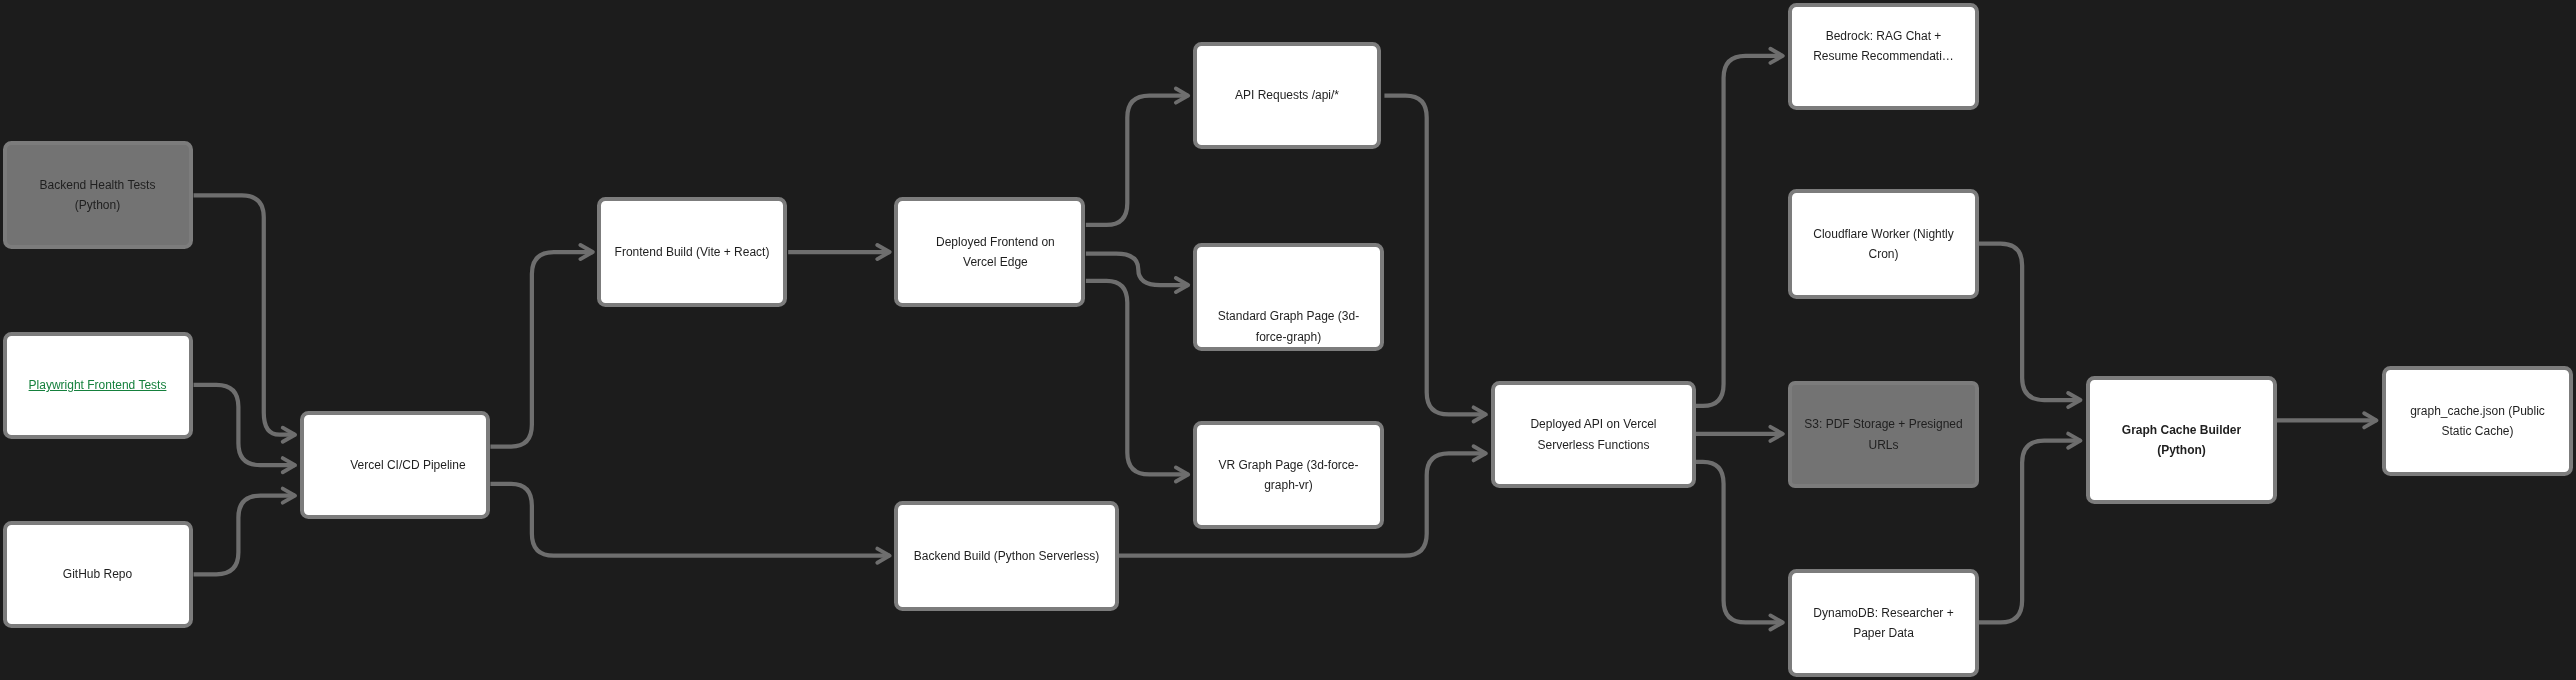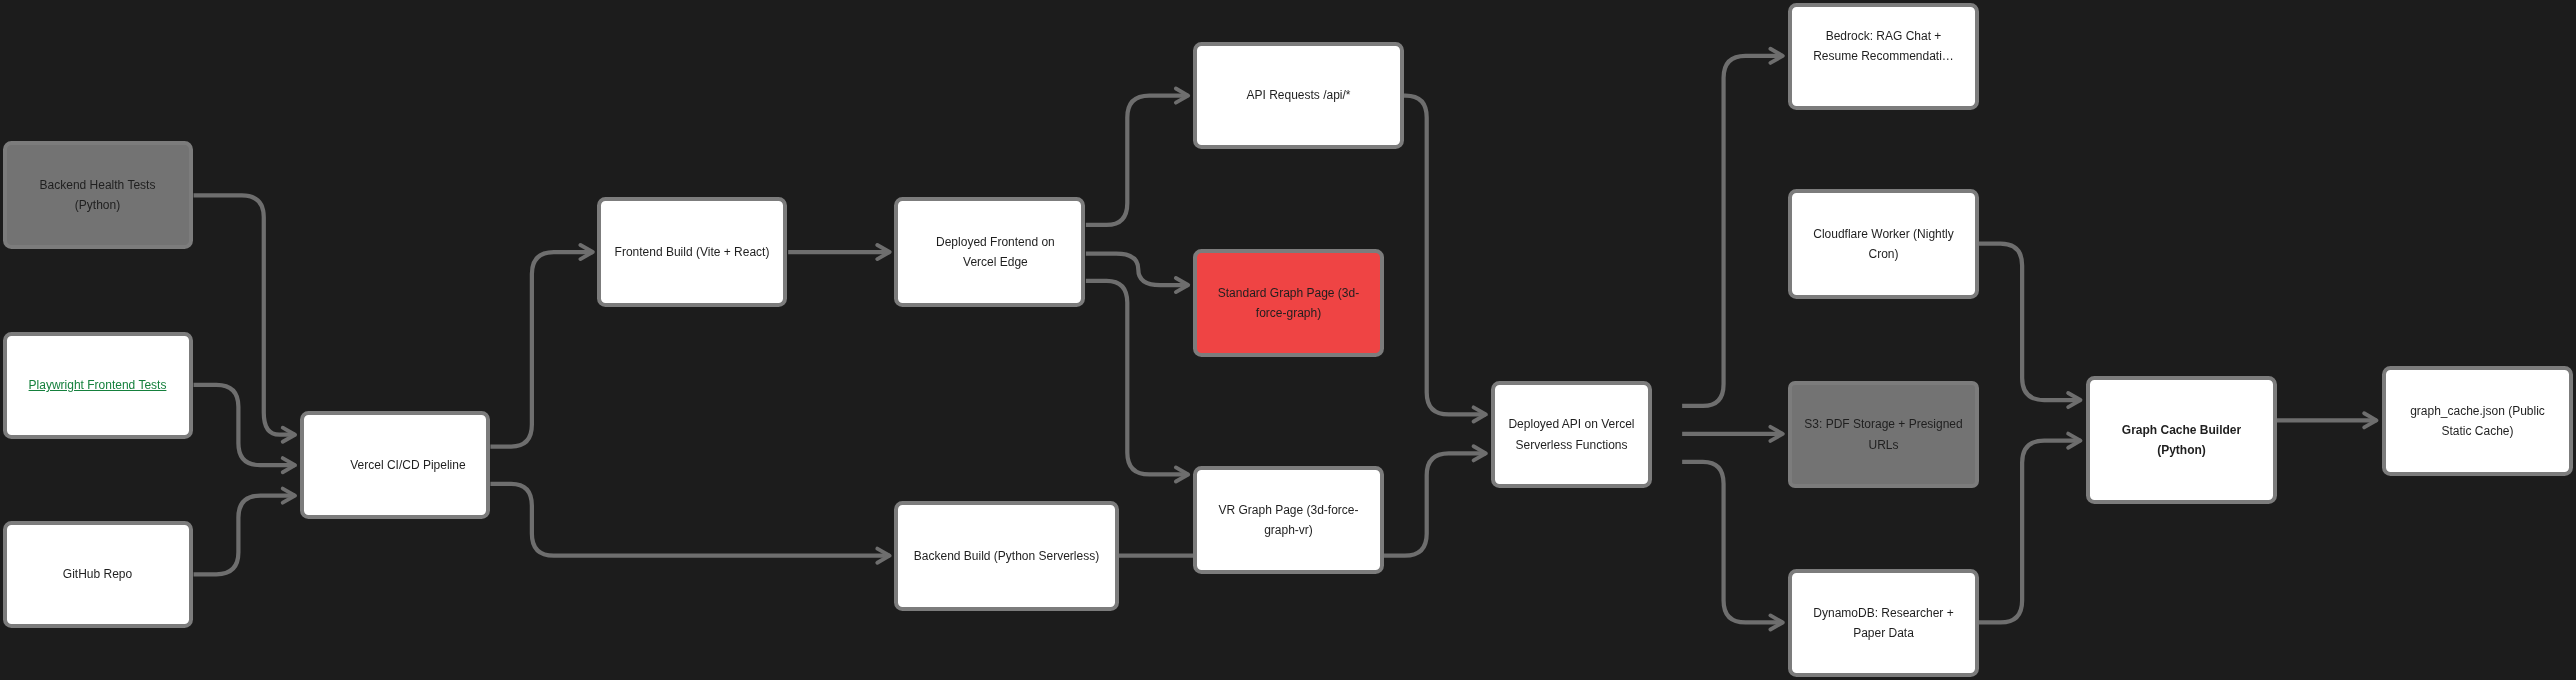--- a/index.html
+++ b/index.html
@@ -85,33 +85,33 @@
       </div>
       <div class="node" style="left: 300px; top: 411px; width: 190px; height: 108px; background: rgb(255, 255, 255); border-color: rgb(124, 124, 124); padding-left: 36px;">
         <span class="node-label" style="color: rgb(31, 31, 31);">Vercel CI/CD Pipeline</span>
       </div>
       <div class="node" style="left: 597px; top: 197px; width: 190px; height: 110px; background: rgb(255, 255, 255); border-color: rgb(124, 124, 124);">
         <span class="node-label" style="color: rgb(31, 31, 31);">Frontend Build (Vite + React)</span>
       </div>
       <div class="node" style="left: 894px; top: 197px; width: 191px; height: 110px; background: rgb(255, 255, 255); border-color: rgb(124, 124, 124); padding-left: 22px;">
         <span class="node-label" style="color: rgb(31, 31, 31);">Deployed Frontend on Vercel Edge</span>
       </div>
-      <div class="node" style="left: 1193px; top: 42px; width: 211px; height: 107px; background: rgb(255, 255, 255); border-color: rgb(124, 124, 124);">
+      <div class="node" style="left: 1193px; top: 42px; width: 188px; height: 107px; background: rgb(255, 255, 255); border-color: rgb(124, 124, 124);">
         <span class="node-label" style="color: rgb(31, 31, 31);">API Requests /api/*</span>
       </div>
-      <div class="node" style="left: 1193px; top: 249px; width: 191px; height: 108px; background: #ef4444; border-color: rgb(124, 124, 124);">
+      <div class="node" style="left: 1193px; top: 243px; width: 191px; height: 108px; background: #ffffff; border-color: rgb(124, 124, 124); align-items: flex-end;">
         <span class="node-label" style="color: rgb(31, 31, 31);">Standard Graph Page (3d-force-graph)</span>
       </div>
-      <div class="node" style="left: 1193px; top: 421px; width: 191px; height: 108px; background: rgb(255, 255, 255); border-color: rgb(124, 124, 124); margin-top: 45px;">
+      <div class="node" style="left: 1193px; top: 421px; width: 191px; height: 108px; background: rgb(255, 255, 255); border-color: rgb(124, 124, 124);">
         <span class="node-label" style="color: rgb(31, 31, 31);">VR Graph Page (3d-force-graph-vr)</span>
       </div>
       <div class="node" style="left: 894px; top: 501px; width: 225px; height: 110px; background: rgb(255, 255, 255); border-color: rgb(124, 124, 124);">
         <span class="node-label" style="color: rgb(31, 31, 31);">Backend Build (Python Serverless)</span>
       </div>
-      <div class="node" style="left: 1491px; top: 381px; width: 161px; height: 107px; background: rgb(255, 255, 255); border-color: rgb(124, 124, 124);">
+      <div class="node" style="left: 1491px; top: 381px; width: 205px; height: 107px; background: rgb(255, 255, 255); border-color: rgb(124, 124, 124);">
         <span class="node-label" style="color: rgb(31, 31, 31);">Deployed API on Vercel Serverless Functions</span>
       </div>
       <div class="node" style="left: 1788px; top: 2.5px; width: 191px; height: 107px; background: rgb(255, 255, 255); border-color: rgb(124, 124, 124);">
         <span class="node-label" style="color: rgb(31, 31, 31); transform: translateY(-10.2px);">Bedrock: RAG Chat + Resume Recommendati…</span>
       </div>
       <div class="node" style="left: 1788px; top: 189px; width: 191px; height: 110px; background: rgb(255, 255, 255); border-color: rgb(124, 124, 124);">
         <span class="node-label" style="color: rgb(31, 31, 31);">Cloudflare Worker (Nightly Cron)</span>
       </div>
       <div class="node" style="left: 1788px; top: 381px; width: 191px; height: 107px; background: #737373; border-color: rgb(124, 124, 124); border-radius: 7px;">
         <span class="node-label" style="color: rgb(31, 31, 31);">S3: PDF Storage + Presigned URLs</span>

